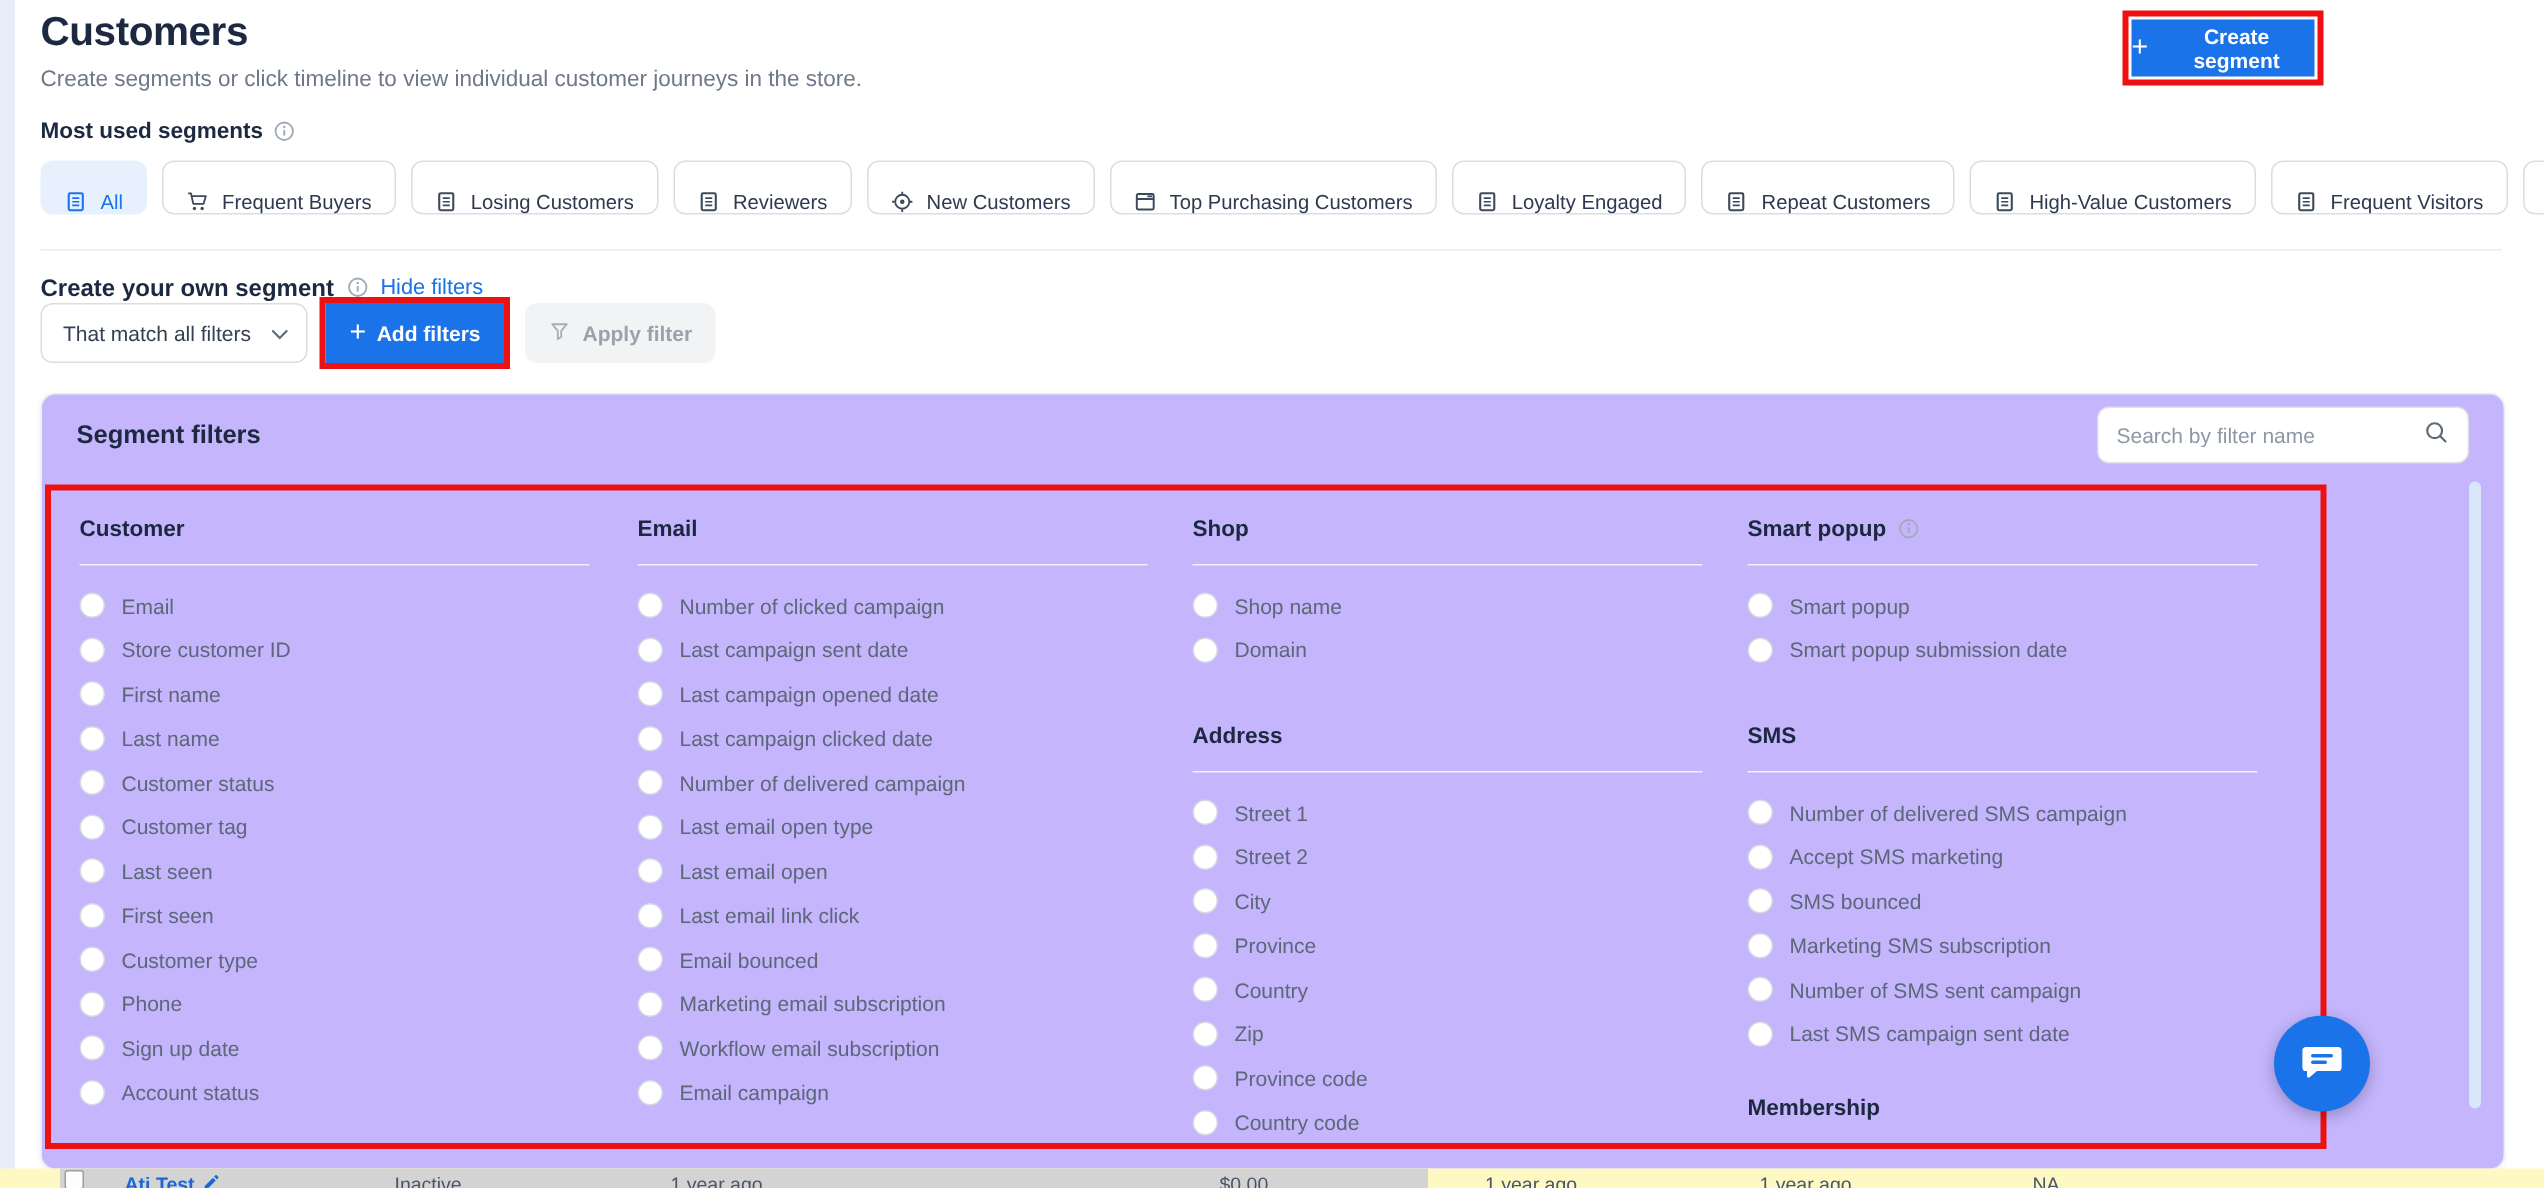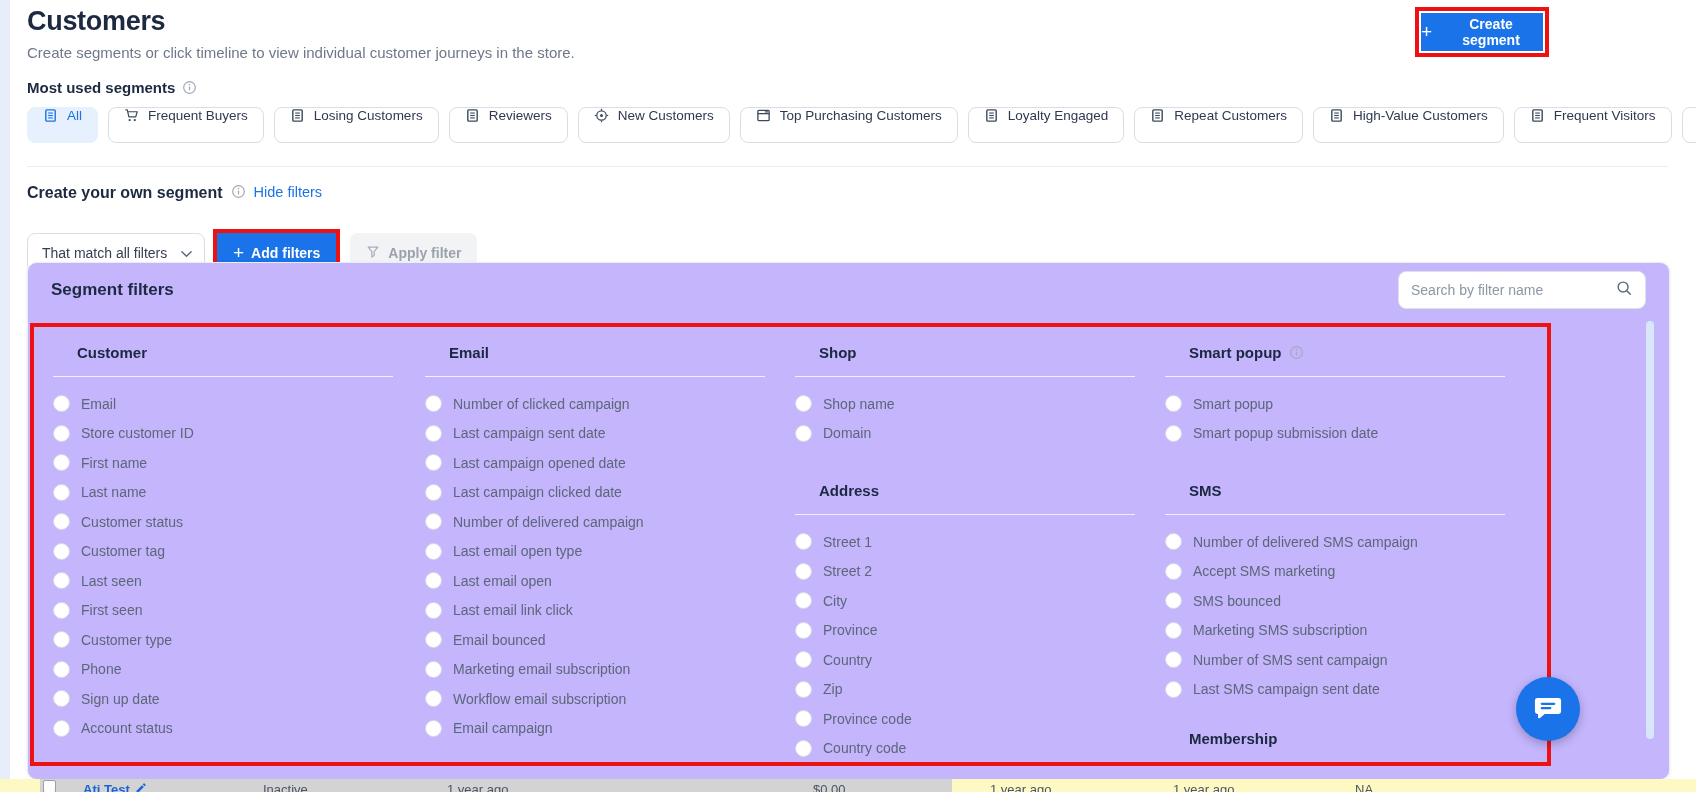--- a/index.html
+++ b/index.html
@@ -12,34 +12,34 @@
 
   .left-strip { left:0; top:0; width:10px; height:792px; background:#e7edf9; }
 
   .page-title { left:27px; top:6px; font-size:27px; font-weight:700; color:#1c2940; letter-spacing:-.3px; }
   .subtitle   { left:27px; top:44px; font-size:15px; color:#6e7888; }
 
   .most-used  { left:27px; top:79px; display:flex; align-items:center; gap:7px;
                 font-size:15px; font-weight:700; color:#1c2940; }
 
   .chips { left:27px; top:107px; display:flex; gap:10px; }
-  .chip  { display:flex; align-items:flex-start; gap:9px; height:36px; padding:0 15px;
+  .chip  { display:flex; align-items:flex-end; gap:9px; height:36px; padding:0 15px;
            background:#fff; border:1px solid #d9dee5; border-radius:8px;
            font-size:13.5px; color:#2e3950; font-family:inherit; cursor:pointer; white-space:nowrap; }
   .chip.selected { background:#e7f0fd; border-color:#e7f0fd; color:#1a73e8; }
   .chip-icon { display:flex; color:#3c4a5e; }
   .chip.selected .chip-icon { color:#1a73e8; }
 
   .divider1 { left:27px; top:166px; width:1641px; height:1px; background:#e9ecf0; }
 
   .create-own-row { left:27px; top:184px; display:flex; align-items:flex-start; gap:8px; }
   .create-own-label { font-size:16px; font-weight:700; color:#1c2940; }
   .hide-filters { font-size:14.5px; color:#1a73e8; cursor:pointer; }
 
-  .controls { left:27px; top:228px; height:50px; display:flex; align-items:center; }
+  .controls { left:27px; top:197px; height:50px; display:flex; align-items:center; }
   .select { width:178px; height:40px; border:1px solid #d9dee5; border-radius:8px; background:#fff;
             display:flex; align-items:center; justify-content:space-between; padding:0 12px 0 14px;
             box-sizing:border-box; font-size:14px; color:#333f52; cursor:pointer; }
   .red-wrap-add { margin-left:8px; border:4px solid #ee1111; }
   .btn-add { height:40px; padding:0 16px; background:#1a73e8; color:#fff; border:none;
              font-weight:700; font-size:14px; display:flex; align-items:center; gap:7px;
              cursor:pointer; font-family:inherit; }
   .btn-apply { margin-left:10px; height:40px; padding:0 16px; background:#f2f3f5; color:#9ba2ac;
                border:none; border-radius:8px; font-size:14px; font-weight:700;
                display:flex; align-items:center; gap:8px; font-family:inherit; }
@@ -50,21 +50,21 @@
   .panel-title { position:absolute; left:23px; top:17px; font-size:17px; font-weight:700; color:#1c2940; }
   .search-box { position:absolute; right:23px; top:8px; width:248px; height:38px;
                 border:1px solid #dde2e8; border-radius:8px; background:#fff;
                 display:flex; align-items:center; gap:8px; padding:16px 12px; box-sizing:border-box; }
   .search-input { border:none; outline:none; flex:1; font-size:14px; color:#333f52;
                   font-family:inherit; min-width:0; background:transparent; }
   .search-input::placeholder { color:#8d97a5; }
 
   .filter-group { position:absolute; width:340px; }
   .group-head { display:flex; align-items:center; gap:7px; height:22px; }
-  .group-title { font-size:15px; font-weight:700; color:#1b2840;margin-left:24px; }
+  .group-title { font-size:15px; font-weight:700; color:#1b2840; }
   .group-divider { margin-top:13px; height:1px; width:100%; background:#eef1f5; }
   .group-items { margin-top:12px; display:flex; flex-direction:column; }
   .filter-item { height:29.5px; display:flex; align-items:center; gap:11px; cursor:pointer; }
   .radio { width:17px; height:17px; border:1.5px solid #d4dae1; border-radius:50%;
            box-sizing:border-box; flex:none; background:#fff; }
   .filter-item-label { font-size:14px; color:#5c6778; white-space:nowrap; }
   .info-icon { display:inline-flex; }
 
   .scrollbar { position:absolute; left:1618px; top:58px; width:8px; height:418px;
                background:#d8e6f9; border-radius:4px; }

